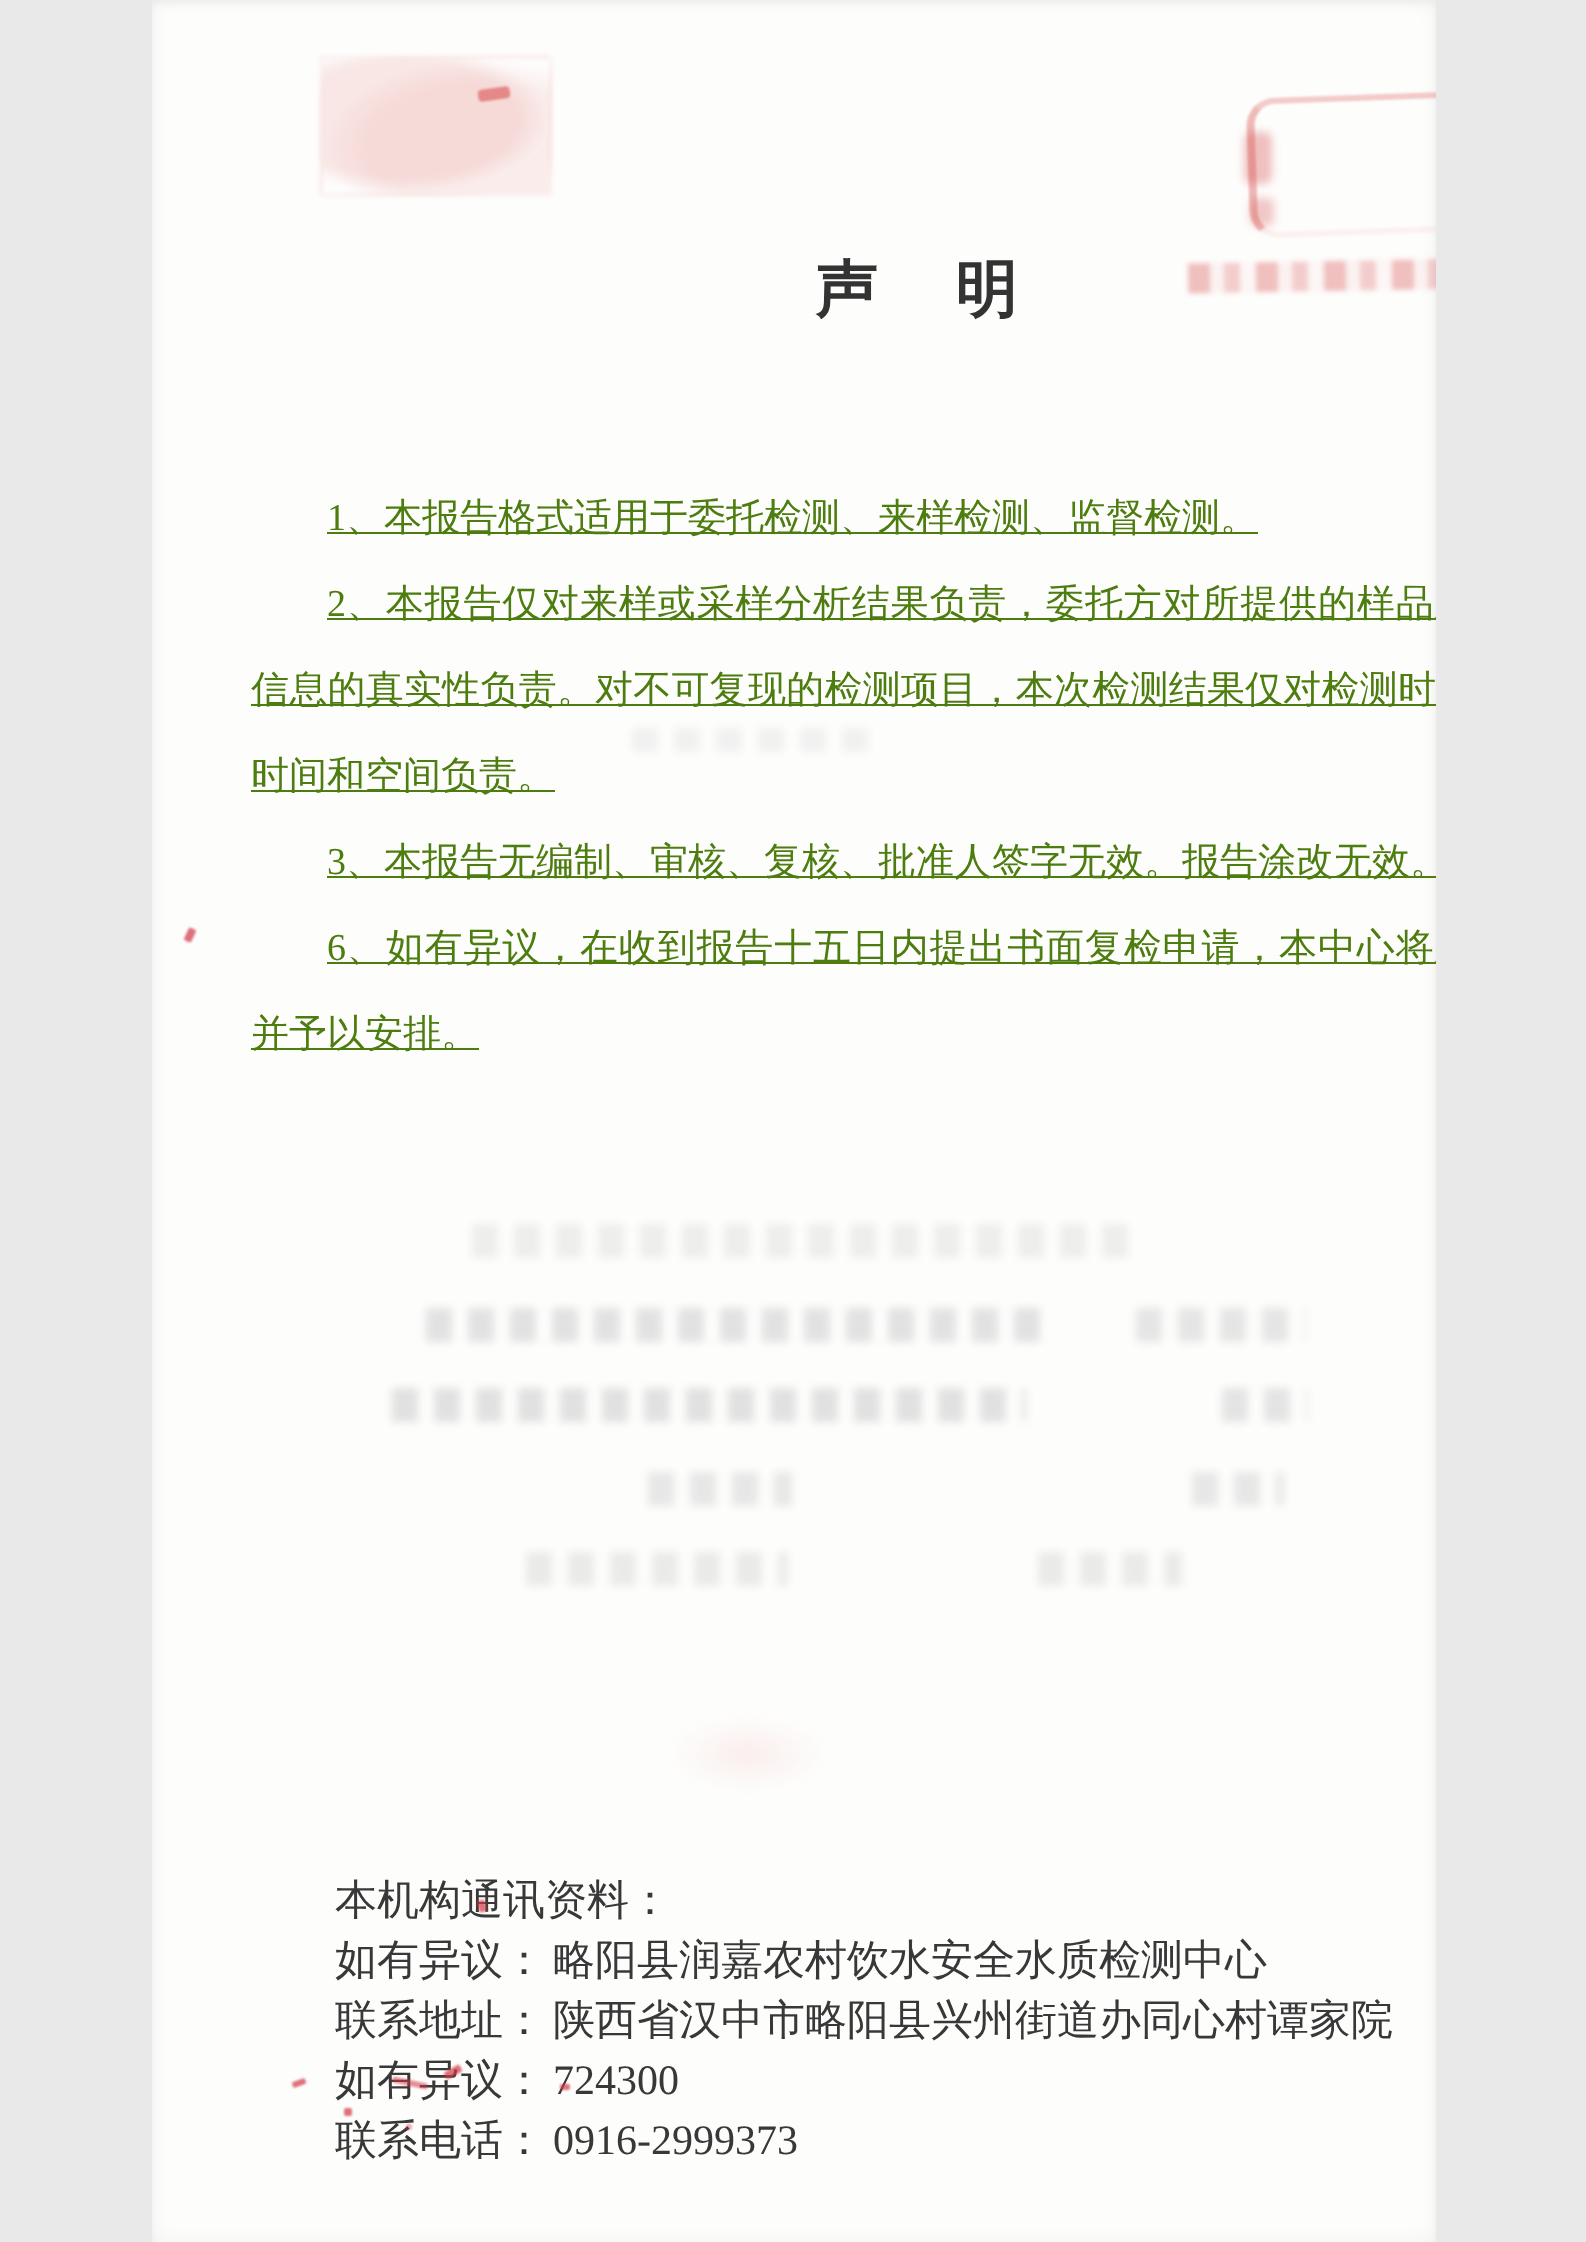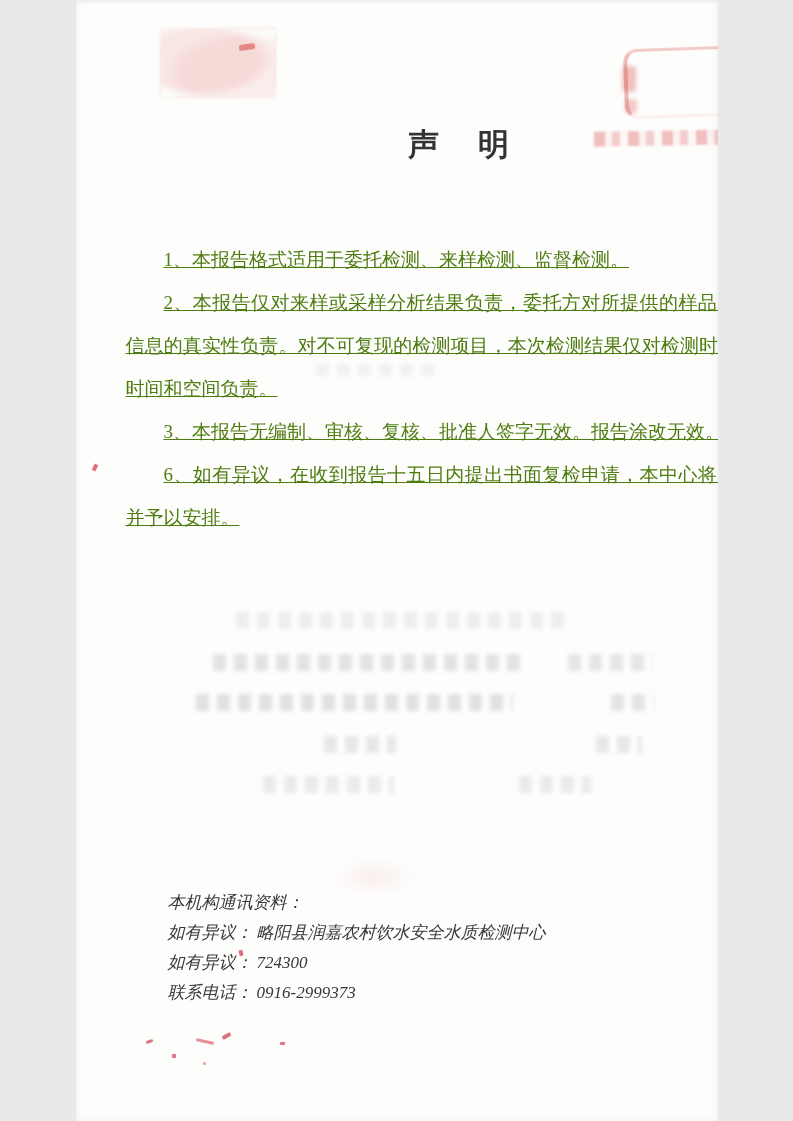--- a/index.html
+++ b/index.html
@@ -46,27 +46,26 @@
     text-decoration: underline;
   }
   .statement-body p {
     margin: 0;
     text-indent: 2em;
   }
 
   
   .contact-block {
     position: absolute;
-    top: 888px;
+    top: 935px;
     left: 92px;
     width: 560px;
-    font-size: 17px;
+    font-size: 21px;
     line-height: 30px;
     color: #383838;
-    font-style: italic;
   }
   .contact-row { white-space: nowrap; }
   .contact-label { margin-right: 4px; }
 
   
   .stamp-tr {
     position: absolute;
     left: 548px;
     top: 47px;
     width: 130px;
@@ -197,20 +196,23 @@
   <div class="ghost ghost-5b"></div>
   <div class="ghost ghost-6"></div>
   <div class="pink-smudge"></div>
 
   <div class="contact-block">
     <div class="contact-heading">本机构通讯资料：</div>
     <div class="contact-row">
       <span class="contact-label">如有异议：</span><span class="contact-value">略阳县润嘉农村饮水安全水质检测中心</span>
     </div>
     <div class="contact-row">
+      <span class="contact-label">联系地址：</span><span class="contact-value">陕西省汉中市略阳县兴州街道办同心村谭家院</span>
+    </div>
+    <div class="contact-row">
       <span class="contact-label">如有异议：</span><span class="contact-value">724300</span>
     </div>
     <div class="contact-row">
       <span class="contact-label">联系电话：</span><span class="contact-value">0916-2999373</span>
     </div>
   </div>
 
   <div class="red-speck speck-a"></div>
   <div class="red-speck speck-b"></div>
   <div class="red-speck speck-c"></div>

